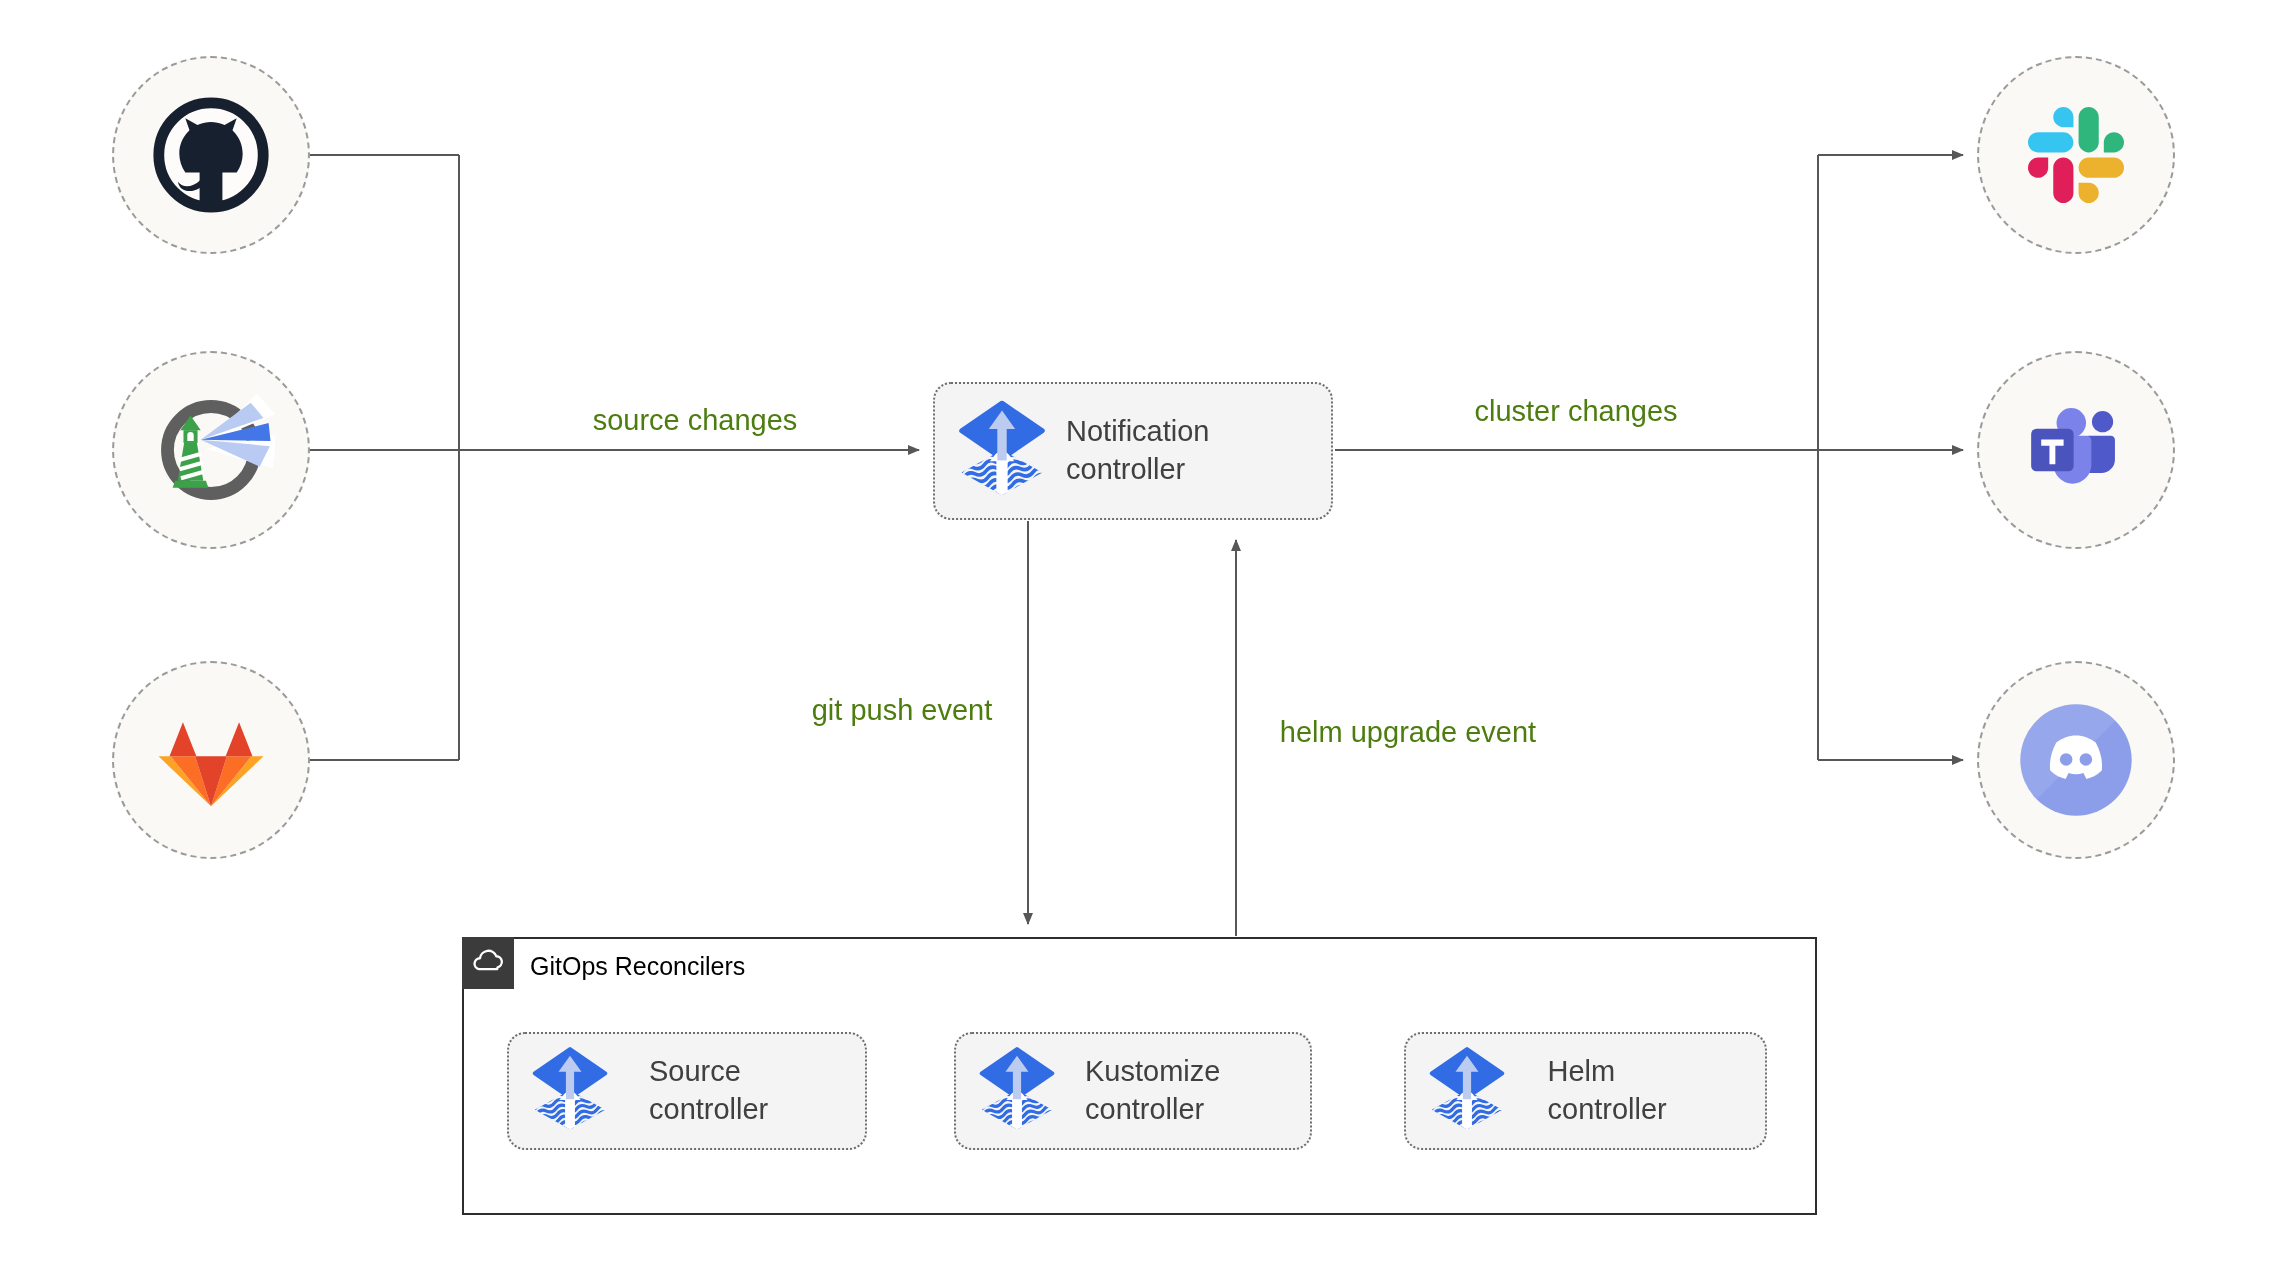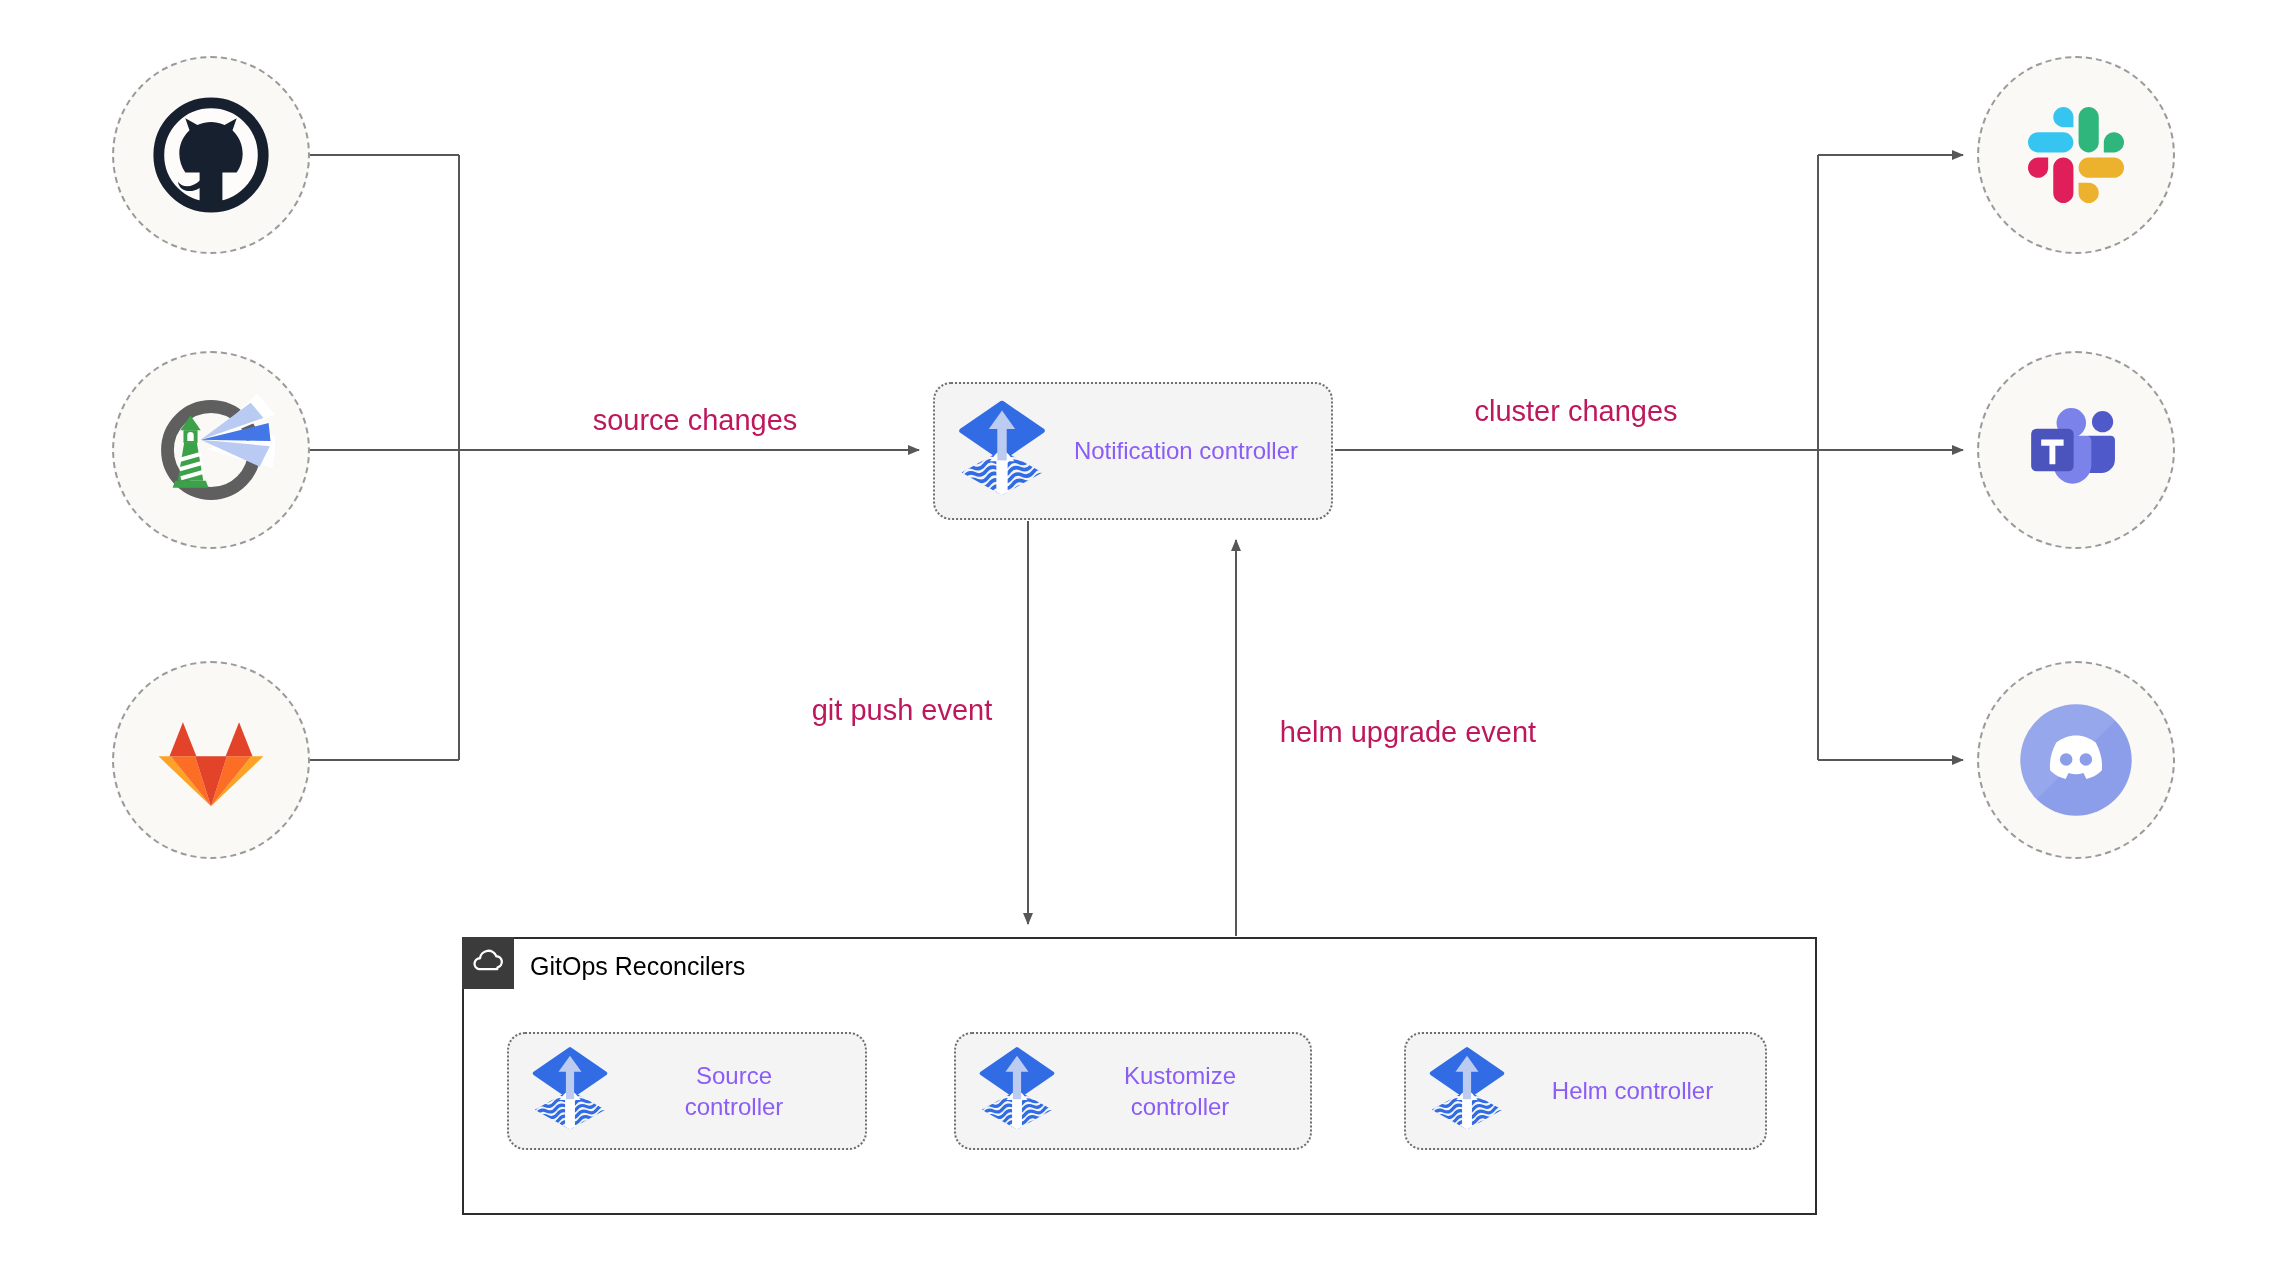--- a/index.html
+++ b/index.html
@@ -5,24 +5,24 @@
   html,body{margin:0;padding:0;background:#fff;}
   .canvas{position:relative;width:2292px;height:1284px;background:#ffffff;
           font-family:"Liberation Sans", sans-serif;overflow:hidden;}
   svg.wires{position:absolute;left:0;top:0;pointer-events:none;}
   .endpoint{position:absolute;width:198px;height:198px;border-radius:50%;
             border:2px dashed #9A9A9A;background:#FAF9F5;
             display:flex;align-items:center;justify-content:center;box-sizing:border-box;}
   .node{position:absolute;background:#F4F4F4;border:2px dotted #6E6E6E;border-radius:18px;
         display:flex;align-items:center;box-sizing:border-box;}
   .node .fluxwrap{flex:none;margin-left:20px;display:flex;align-items:center;}
-  .node .label{flex:1;text-align:center;font-size:24px;line-height:1.3;color:#8b5cf6;
+  .node .label{flex:1;font-size:29px;line-height:1.3;color:#404040;
                padding:0 14px 0 6px;}
   .edge-label{position:absolute;transform:translateX(-50%);white-space:nowrap;
-              font-size:29px;color:#be185d;background:#fff;padding:0 6px;}
+              font-size:29px;color:#4d7c0f;background:#fff;padding:0 6px;}
   .group{position:absolute;left:462px;top:937px;width:1355px;height:278px;
          border:2px solid #2D2D2D;background:#fff;box-sizing:border-box;}
   .group-badge{position:absolute;left:-2px;top:-2px;width:52px;height:52px;background:#3B3B3B;
                display:flex;align-items:center;justify-content:center;}
   .group-label{position:absolute;left:66px;top:13px;font-size:25px;color:#000000;}
   .hidden-defs{position:absolute;width:0;height:0;overflow:hidden;}
 </style>
 </head>
 <body>
 

